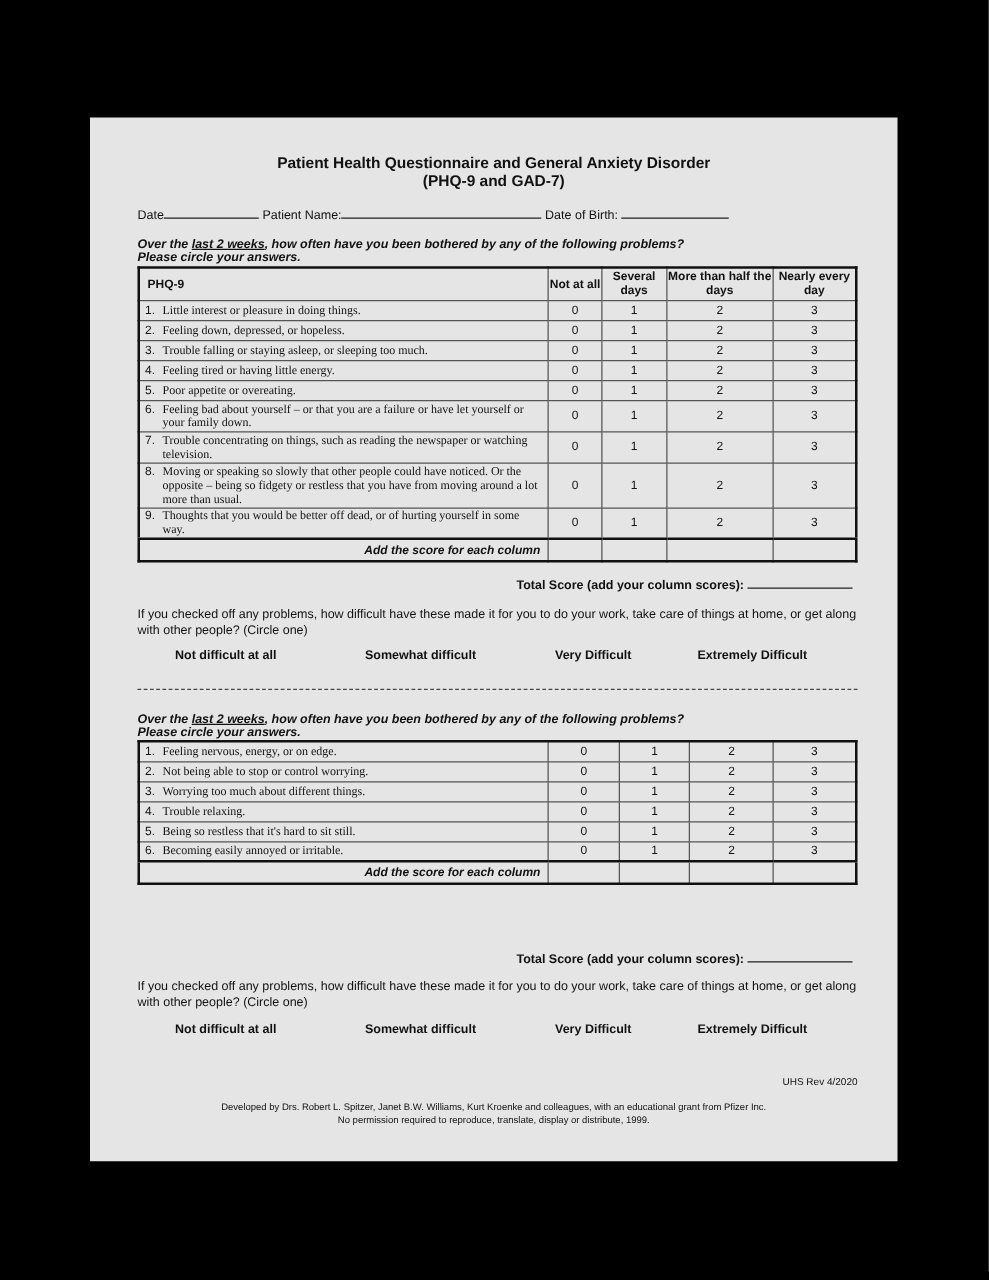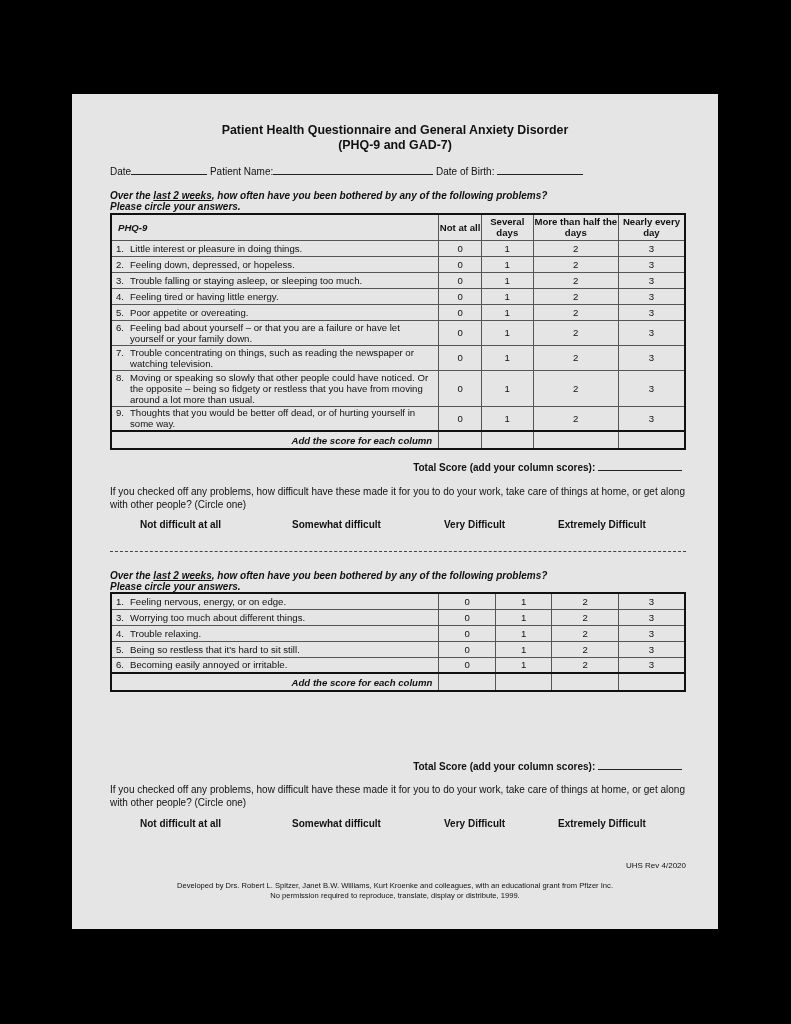--- a/index.html
+++ b/index.html
@@ -8,24 +8,24 @@
   .page { position:absolute; left:72px; top:94px; width:646px; height:835px; background:#e5e5e5; }
   .abs { position:absolute; }
   .title { left:0; width:646px; text-align:center; font-weight:bold; font-size:12.4px; line-height:15px; }
   .info-line { left:38px; top:70px; font-size:10px; white-space:nowrap; }
   .info-line .blank { display:inline-block; border-bottom:1px solid #222; height:10px; vertical-align:baseline; }
   .prompt { left:38px; font-size:10px; font-weight:bold; font-style:italic; line-height:11px; }
   .prompt u { text-decoration:underline; }
   table.q { position:absolute; left:38px; width:576px; border-collapse:collapse; font-size:9.6px; }
   table.q td, table.q th { border:1px solid #555; padding:0; }
   table.q th { font-weight:bold; text-align:center; line-height:11px; }
-  table.q th.label { text-align:left; font-style:italic; padding-left:6px; }
+  table.q th.label { text-align:left; padding-left:6px; }
   table.q td.item { padding-left:4px; line-height:11px; vertical-align:middle; }
   table.q td.item .num { display:inline-block; width:14px; vertical-align:top; }
-  table.q td.item .txt { display:inline-block; vertical-align:top; }
+  table.q td.item .txt { display:inline-block; vertical-align:top;font-family:Liberation Serif, serif; }
   table.q td.val { text-align:center; }
   table.q { border:2px solid #111; }
   table.q tr.sum td { border-top:2px solid #111; height:16px; }
   table.q tr.sum td.sumlabel { text-align:right; font-weight:bold; font-style:italic; padding-right:6px; }
   .total { font-size:10px; font-weight:bold; white-space:nowrap; }
   .total .blank { display:inline-block; width:84px; border-bottom:1px solid #222; height:10px; }
   .para { left:38px; width:580px; font-size:10px; line-height:13px; }
   .opts { left:38px; width:576px; font-size:10px; font-weight:bold; }
   .opts span { position:absolute; white-space:nowrap; }
   .divider { left:38px; width:576px; border-top:1px dashed #444; height:0; }
@@ -172,20 +172,27 @@
       </colgroup>
     <tbody id="gad7-body">
         <tr style="height: 16px;">
           <td class="item"><span class="num">1.</span><span class="txt" style="width: 300px;">Feeling nervous, energy, or on edge.</span></td>
           <td class="val">0</td>
           <td class="val">1</td>
           <td class="val">2</td>
           <td class="val">3</td>
         </tr>
         <tr style="height: 16px;">
+          <td class="item"><span class="num">2.</span><span class="txt" style="width: 300px;">Not being able to stop or control worrying.</span></td>
+          <td class="val">0</td>
+          <td class="val">1</td>
+          <td class="val">2</td>
+          <td class="val">3</td>
+        </tr>
+        <tr style="height: 16px;">
           <td class="item"><span class="num">3.</span><span class="txt" style="width: 300px;">Worrying too much about different things.</span></td>
           <td class="val">0</td>
           <td class="val">1</td>
           <td class="val">2</td>
           <td class="val">3</td>
         </tr>
         <tr style="height: 16px;">
           <td class="item"><span class="num">4.</span><span class="txt" style="width: 300px;">Trouble relaxing.</span></td>
           <td class="val">0</td>
           <td class="val">1</td>

